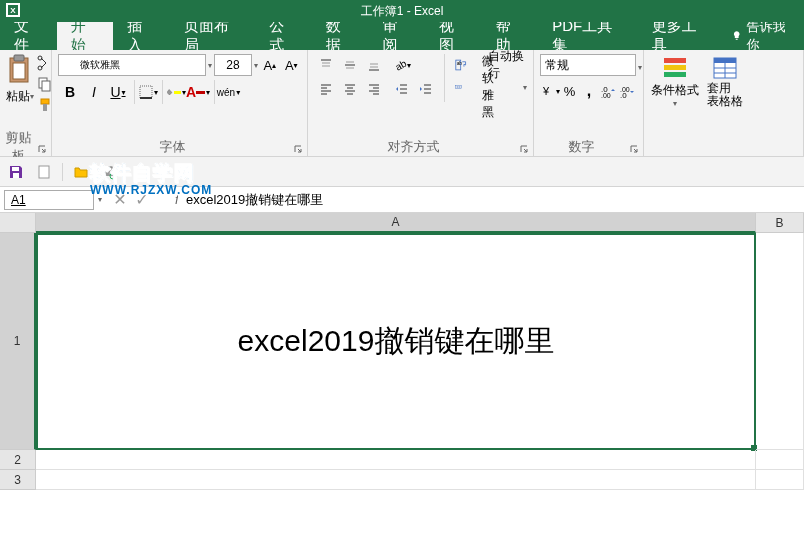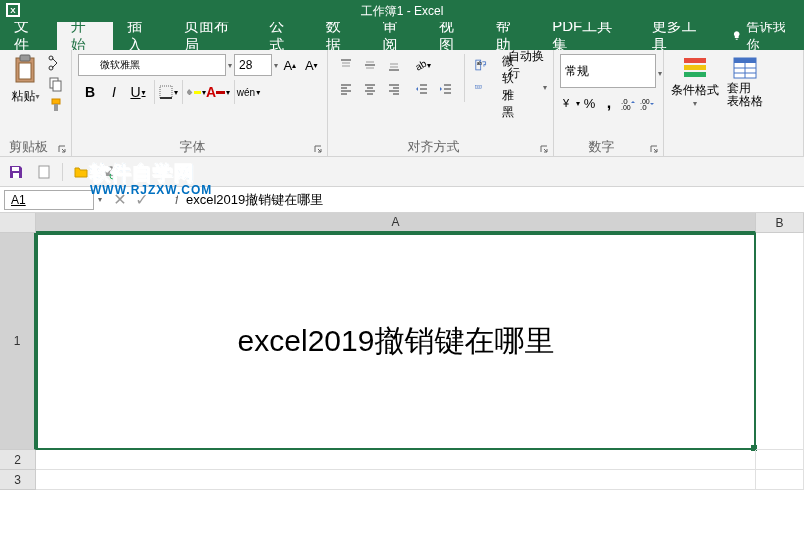--- a/index.html
+++ b/index.html
@@ -15,46 +15,46 @@
     .menu-item.active { background: #f3f3f3; color: #217346; }
     .tell-me { display: flex; align-items: center; color: #fff; font-size: 13px; padding: 0 8px; }
     .tell-me svg { margin-right: 4px; }
     
     .ribbon { height: 107px; background: #f3f3f3; border-bottom: 1px solid #d4d4d4; display: flex; position: relative; }
     .ribbon-group { border-right: 1px solid #d4d4d4; display: flex; flex-direction: column; padding: 4px 6px 0; position: relative; }
     .ribbon-group-label { font-size: 13px; color: #666; text-align: center; height: 18px; display: flex; align-items: center; justify-content: center; position: absolute; bottom: 0; left: 0; right: 14px; font-family: Liberation Mono, monospace; }
     .ribbon-group-launcher { position: absolute; bottom: 4px; right: 2px; width: 12px; height: 12px; cursor: pointer; }
     .ribbon-content { display: flex; flex: 1; }
     
-    .clipboard-group { width: 72px; align-items: center; }
+    .clipboard-group { width: 52px; }
     .paste-btn { display: flex; flex-direction: column; align-items: center; width: 38px; cursor: pointer; }
     .paste-btn .icon-big { width: 28px; height: 32px; }
     .paste-btn-label { font-size: 12px; margin-top: 2px; display: flex; align-items: center; }
     .clip-side { display: flex; flex-direction: column; gap: 3px; margin-left: 2px; }
     .clip-icon { width: 18px; height: 18px; cursor: pointer; display: flex; align-items: center; justify-content: center; }
     
     .font-group { width: 256px; }
     .font-row1 { display: flex; gap: 2px; align-items: center; margin-bottom: 4px; }
     .font-name { width: 148px; height: 22px; border: 1px solid #ababab; background: #fff; font-size: 10px; padding: 0 21px; }
-    .font-size { width: 38px; height: 22px; border: 1px solid #ababab; background: #fff; font-size: 12px; padding: 0 4px; }
+    .font-size { width: 38px; height: 22px; border: 1px solid #ababab; background: #fff; font-size: 12px; padding: 0 4px; text-align: center; }
     .font-btn { width: 22px; height: 22px; cursor: pointer; display: flex; align-items: center; justify-content: center; font-size: 13px; }
     .font-row2 { display: flex; gap: 0; align-items: center; }
     .fbtn { width: 24px; height: 24px; cursor: pointer; display: flex; align-items: center; justify-content: center; font-size: 14px; }
     .fbtn.sep { border-left: 1px solid #d4d4d4; margin-left: 4px; padding-left: 4px; }
     .fbtn .dd { font-size: 8px; margin-left: 1px; }
     .fbtn .underbar { height: 3px; width: 14px; display: block; }
     
     .align-group { width: 226px; }
     .align-row { display: flex; gap: 0; align-items: center; margin-bottom: 2px; }
     .abtn { width: 24px; height: 22px; cursor: pointer; display: flex; align-items: center; justify-content: center; }
     .align-side { display: flex; flex-direction: column; margin-left: 6px; border-left: 1px solid #d4d4d4; padding-left: 6px; }
     .wrap-btn { display: flex; align-items: center; font-size: 12px; height: 22px; cursor: pointer; gap: 20px; padding: 0 4px; }
     
     .number-group { width: 110px; }
-    .number-format { width: 96px; height: 22px; border: 1px solid #ababab; background: #fff; font-size: 12px; padding: 16px 4px; margin-bottom: 4px; }
+    .number-format { width: 96px; height: 22px; border: 1px solid #ababab; background: #fff; font-size: 12px; padding: 4px 4px; margin-bottom: 4px; }
     .num-row { display: flex; gap: 0; }
     
     .styles-group { flex: 1; }
     .style-stack { display: flex; }
     .style-btn { display: flex; flex-direction: column; align-items: center; font-size: 12px; cursor: pointer; width: 50px; }
     .style-icon { width: 28px; height: 28px; }
     
     .qat { height: 30px; background: #f3f3f3; border-bottom: 1px solid #d4d4d4; display: flex; align-items: center; padding: 0 6px; gap: 8px; position: relative; }
     .qat-btn { width: 20px; height: 20px; cursor: pointer; display: flex; align-items: center; justify-content: center; }
     .qat-sep { width: 1px; height: 18px; background: #d4d4d4; }

